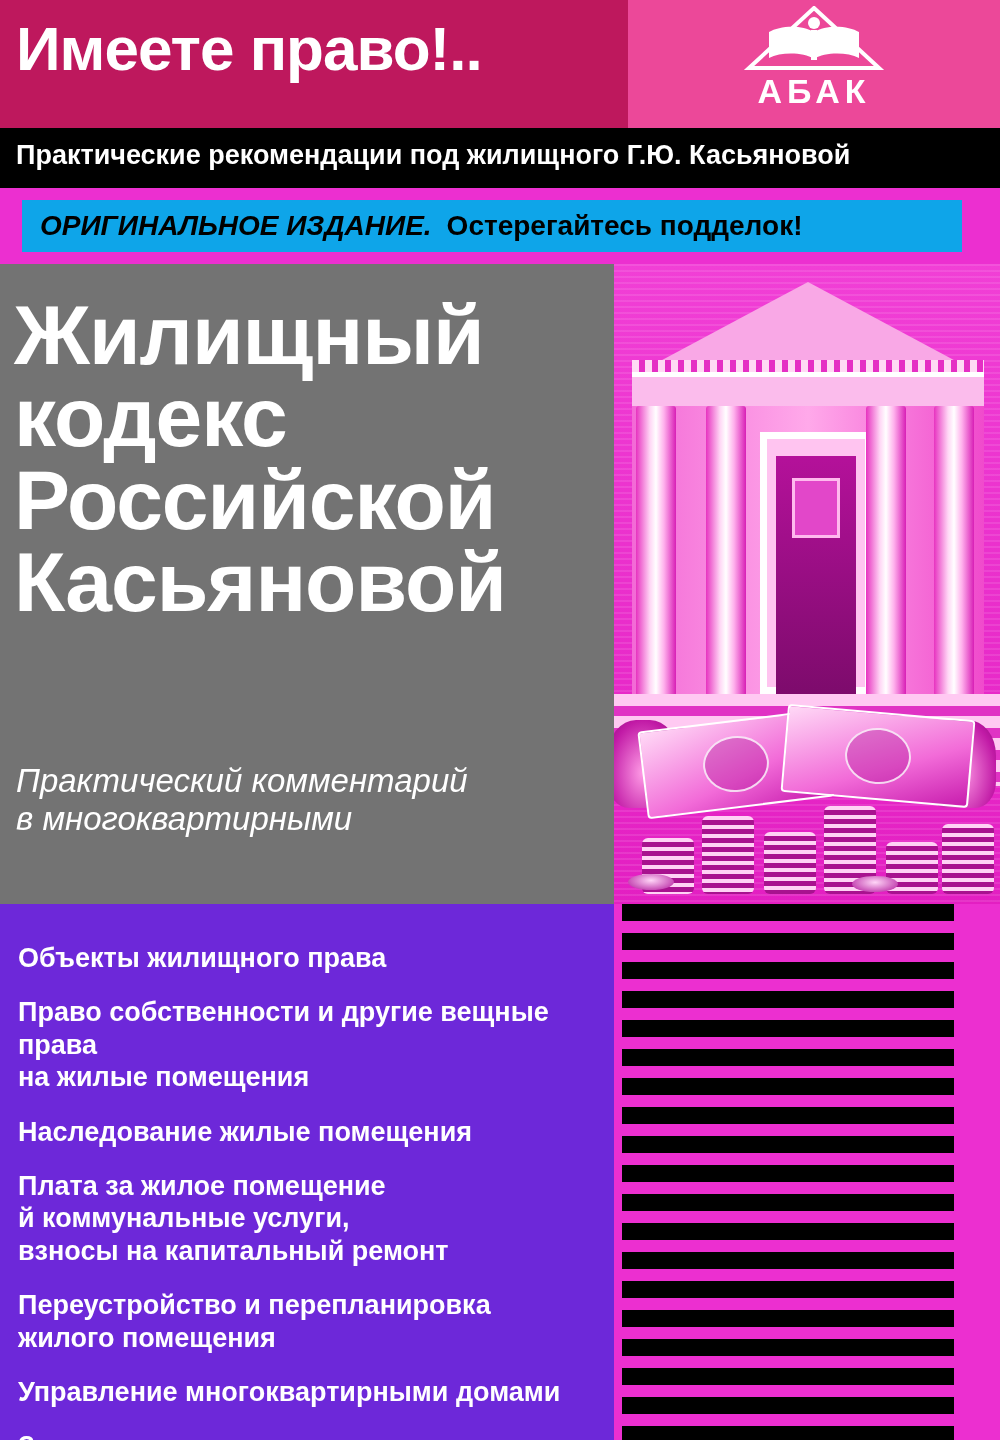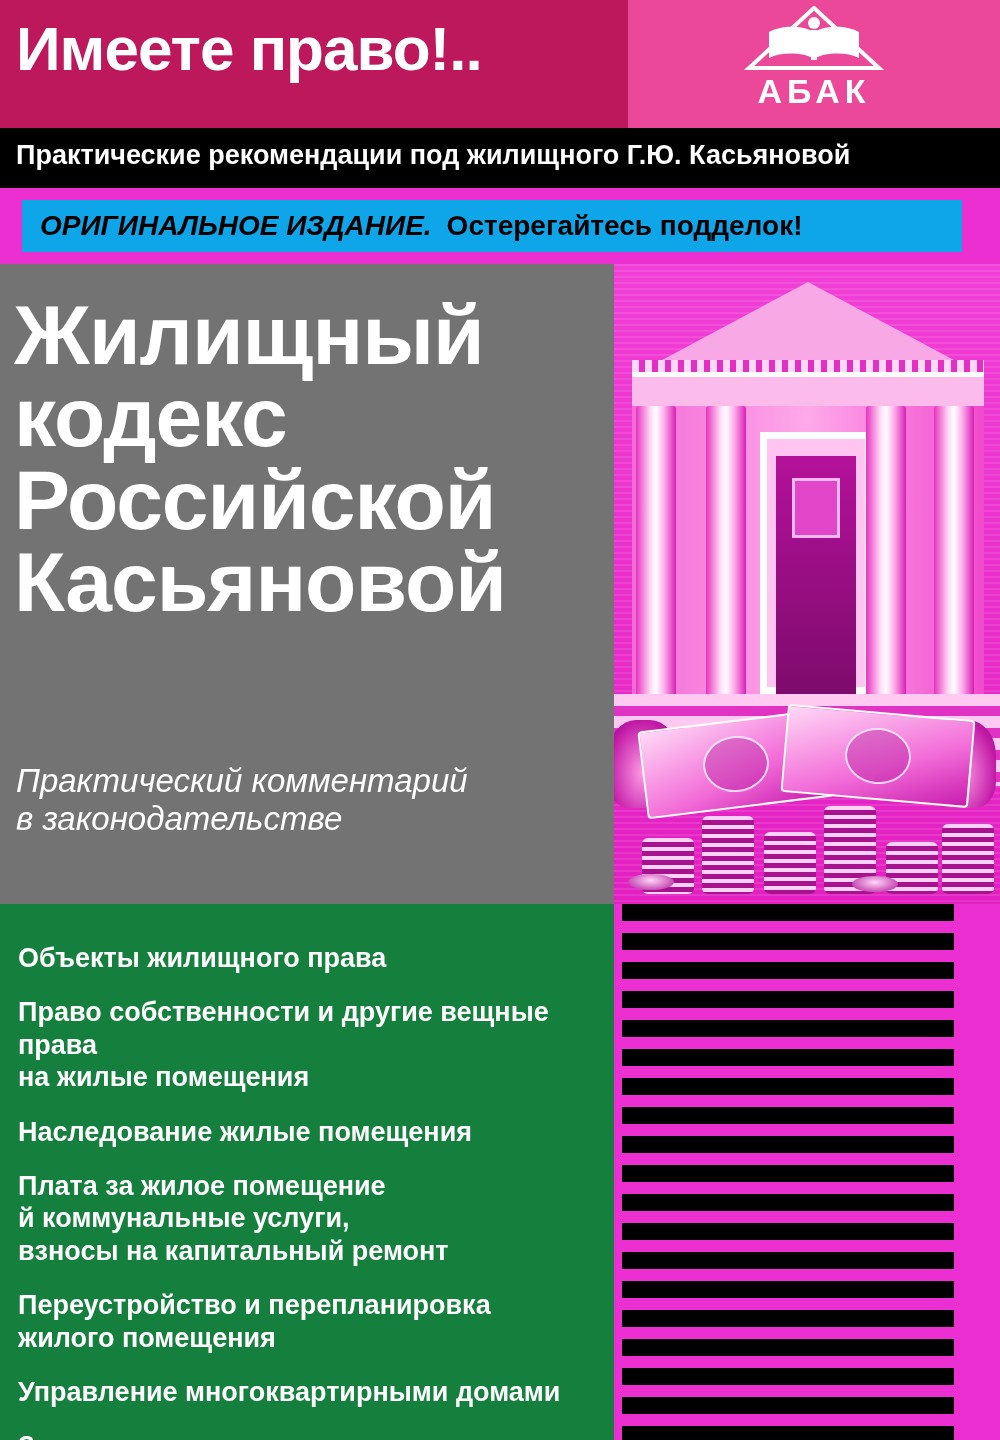--- a/index.html
+++ b/index.html
@@ -294,21 +294,21 @@
     border-radius: 50%;
   }
   .coin-loose.l1 { left: 4px;   bottom: 4px; }
   .coin-loose.l2 { left: 228px; bottom: 2px; }
 
   
   .topics {
     position: absolute;
     left: 0; top: 904px;
     width: 614px; height: 536px;
-    background: #15803d;
+    background: #6d28d9;
     padding: 38px 18px 0 18px;
     box-sizing: border-box;
   }
   .topic {
     color: #ffffff;
     font-size: 27px;
     font-weight: bold;
     line-height: 1.2;
     margin-bottom: 22px;
     white-space: pre-line;
@@ -374,21 +374,21 @@
 
   <div class="title-block">
     <div class="main-title">
       <span>Жилищный</span>
       <span>кодекс</span>
       <span>Российской</span>
       <span>Касьяновой</span>
     </div>
     <div class="subtitle">
       <span>Практический комментарий</span>
-      <span>в законодательстве</span>
+      <span>в многоквартирными</span>
     </div>
   </div>
 
   <div class="photo">
     <div class="photo-sky"></div>
     <div class="pediment"></div>
     <div class="cornice-dent"></div>
     <div class="entablature"></div>
     <div class="portico"></div>
     <div class="col c1"></div>

